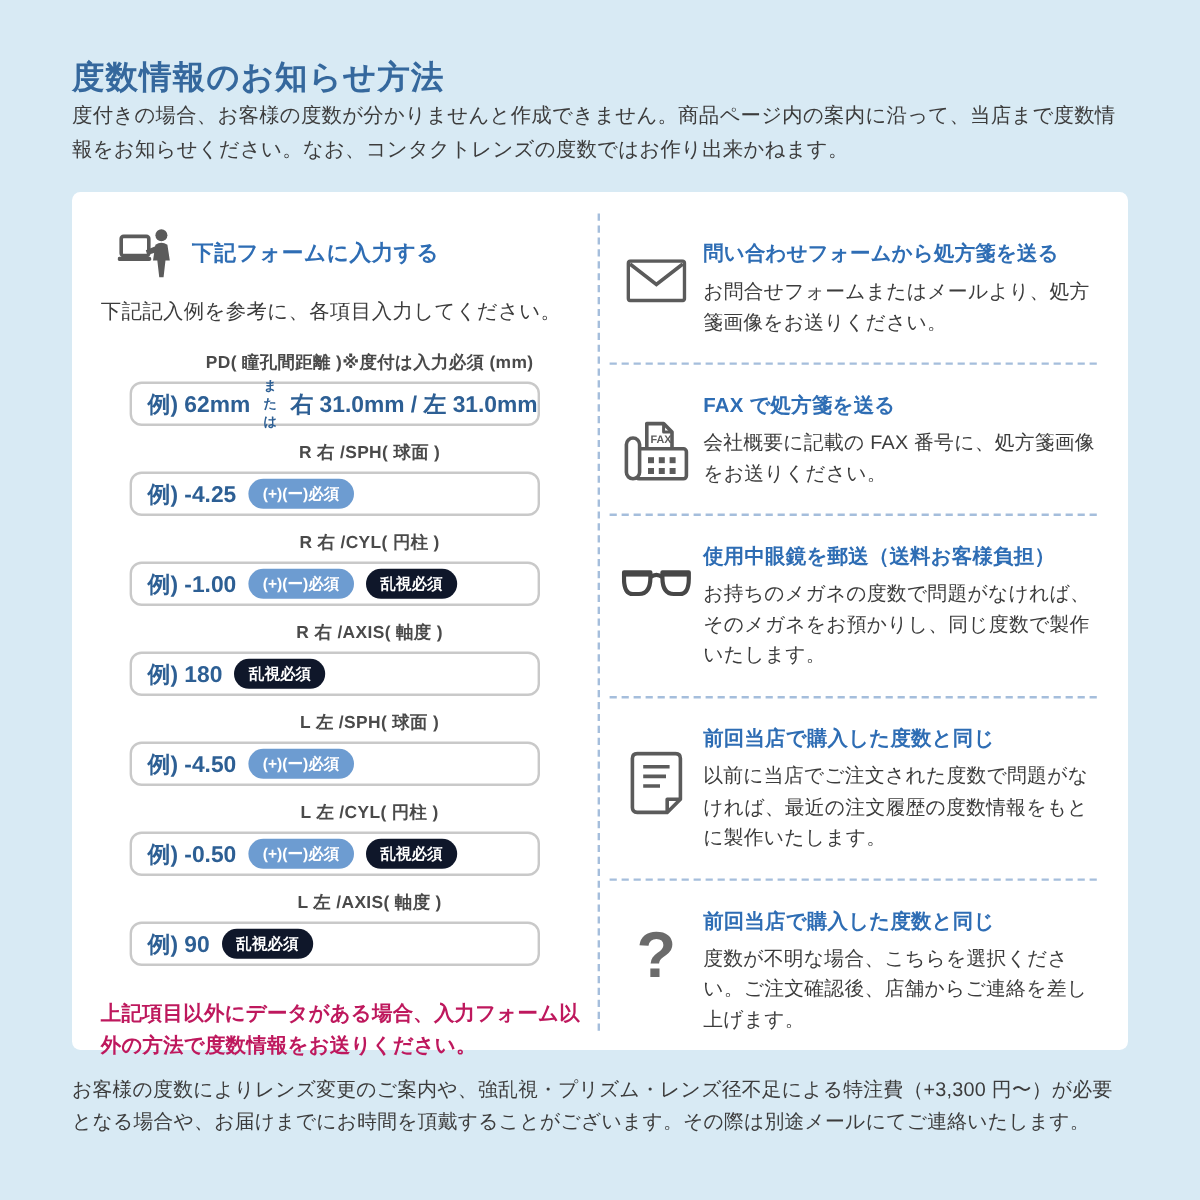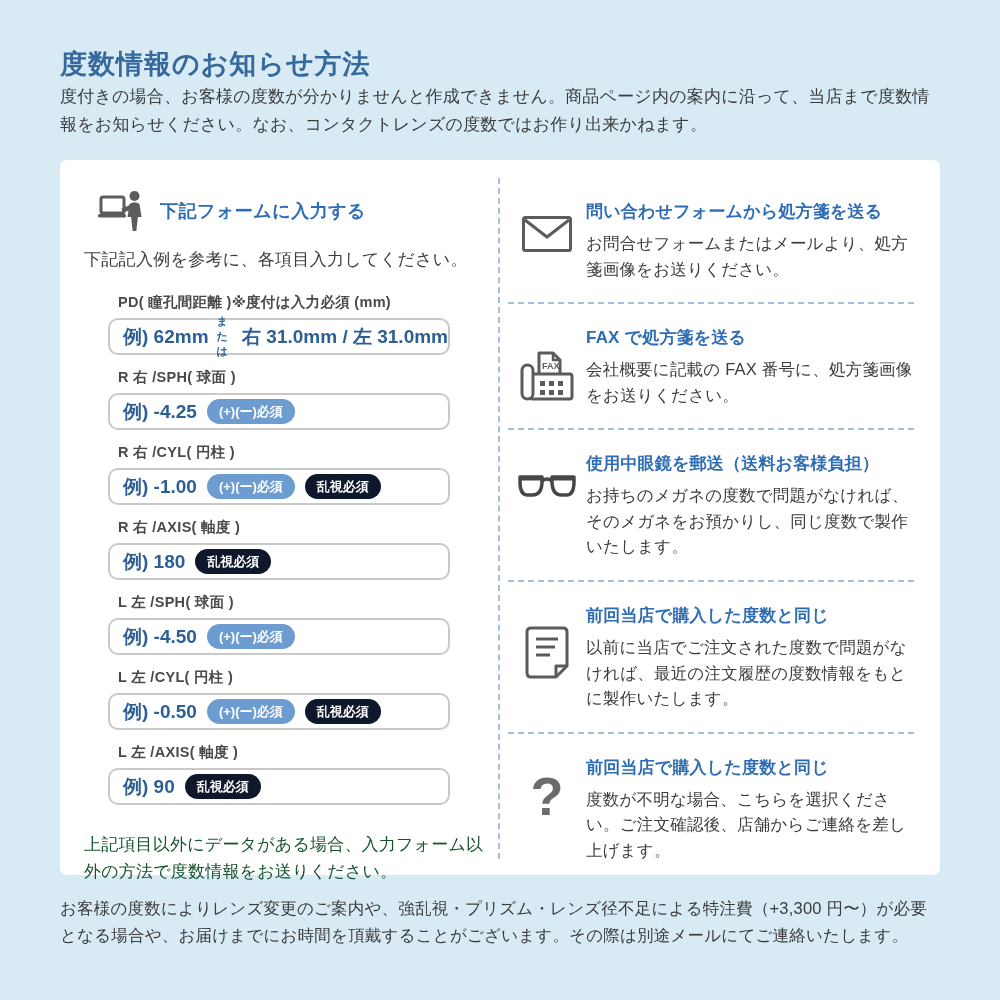--- a/index.html
+++ b/index.html
@@ -32,21 +32,21 @@
     height:715px;
     display:flex;
     padding:18px 0 16px 0;
   }
   
   .col-left { width:438px; padding:0 0 0 24px; }
   .form-header { display:flex; align-items:center; gap:16px; margin:12px 0 0 14px; }
   .form-header h2 { color:#2e6db4; font-size:18px; font-weight:bold; letter-spacing:0.5px; }
   .instruction { margin-top:16px; font-size:17px; color:#3c3c3c; letter-spacing:0.3px; }
   .fields { margin-top:22px; margin-left:24px; }
-  .field { margin-bottom:13px; }
+  .field { margin-bottom:13px;text-align:center; }
   .field-label {
     margin:0 0 6px 10px;
     font-size:14.5px;
     font-weight:bold;
     color:#4a4a4a;
     letter-spacing:0.3px;
   }
   .field-box {
     width:342px;
     height:37px;
@@ -60,21 +60,21 @@
   }
   .ex { color:#2d5f94; font-size:19px; font-weight:bold; white-space:nowrap; }
   .ex-small { color:#2d5f94; font-size:11px; font-weight:bold; margin:0 -2px; }
   .pill {
     display:inline-flex; align-items:center; justify-content:center;
     height:25px; border-radius:13px; padding:0 12px;
     color:#ffffff; font-size:13px; font-weight:bold; white-space:nowrap;
   }
   .pill-blue { background:#6d9cd1; }
   .pill-orange { background:#0f172a; }
-  .note { margin-top:26px; font-size:17px; line-height:1.6; color:#14532d; letter-spacing:0.2px; }
+  .note { margin-top:26px; font-size:17px; line-height:1.6; color:#be185d; letter-spacing:0.2px;font-weight:bold; }
   
   .col-right {
     width:442px;
     border-left:2px dashed #a5bedc;
     padding:0 26px 0 8px;
     display:flex; flex-direction:column;
   }
   .method {
     display:flex;
     padding:22px 0 20px 0;

